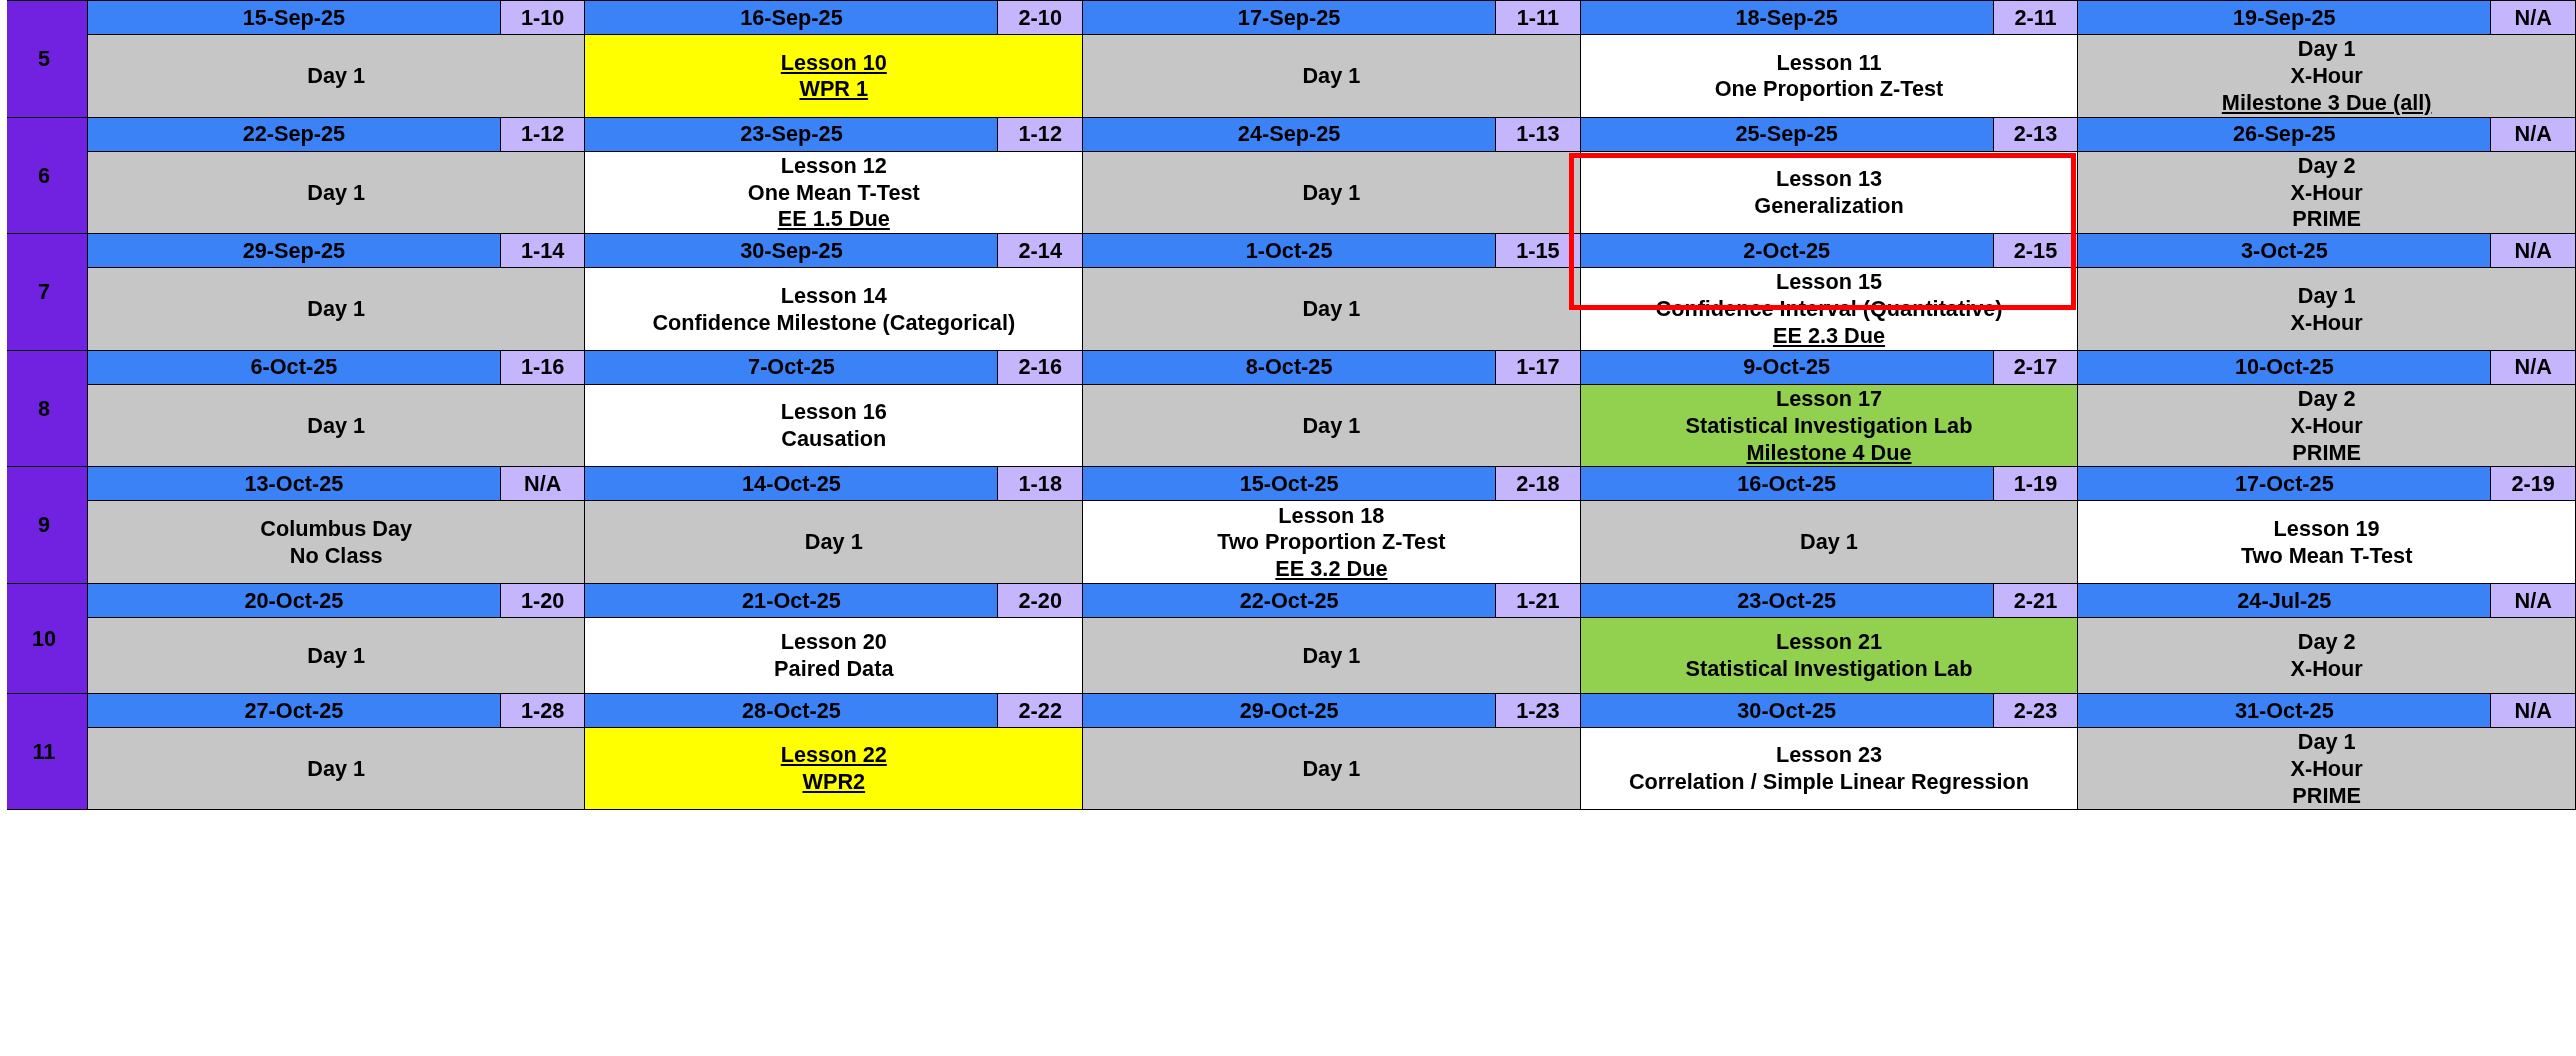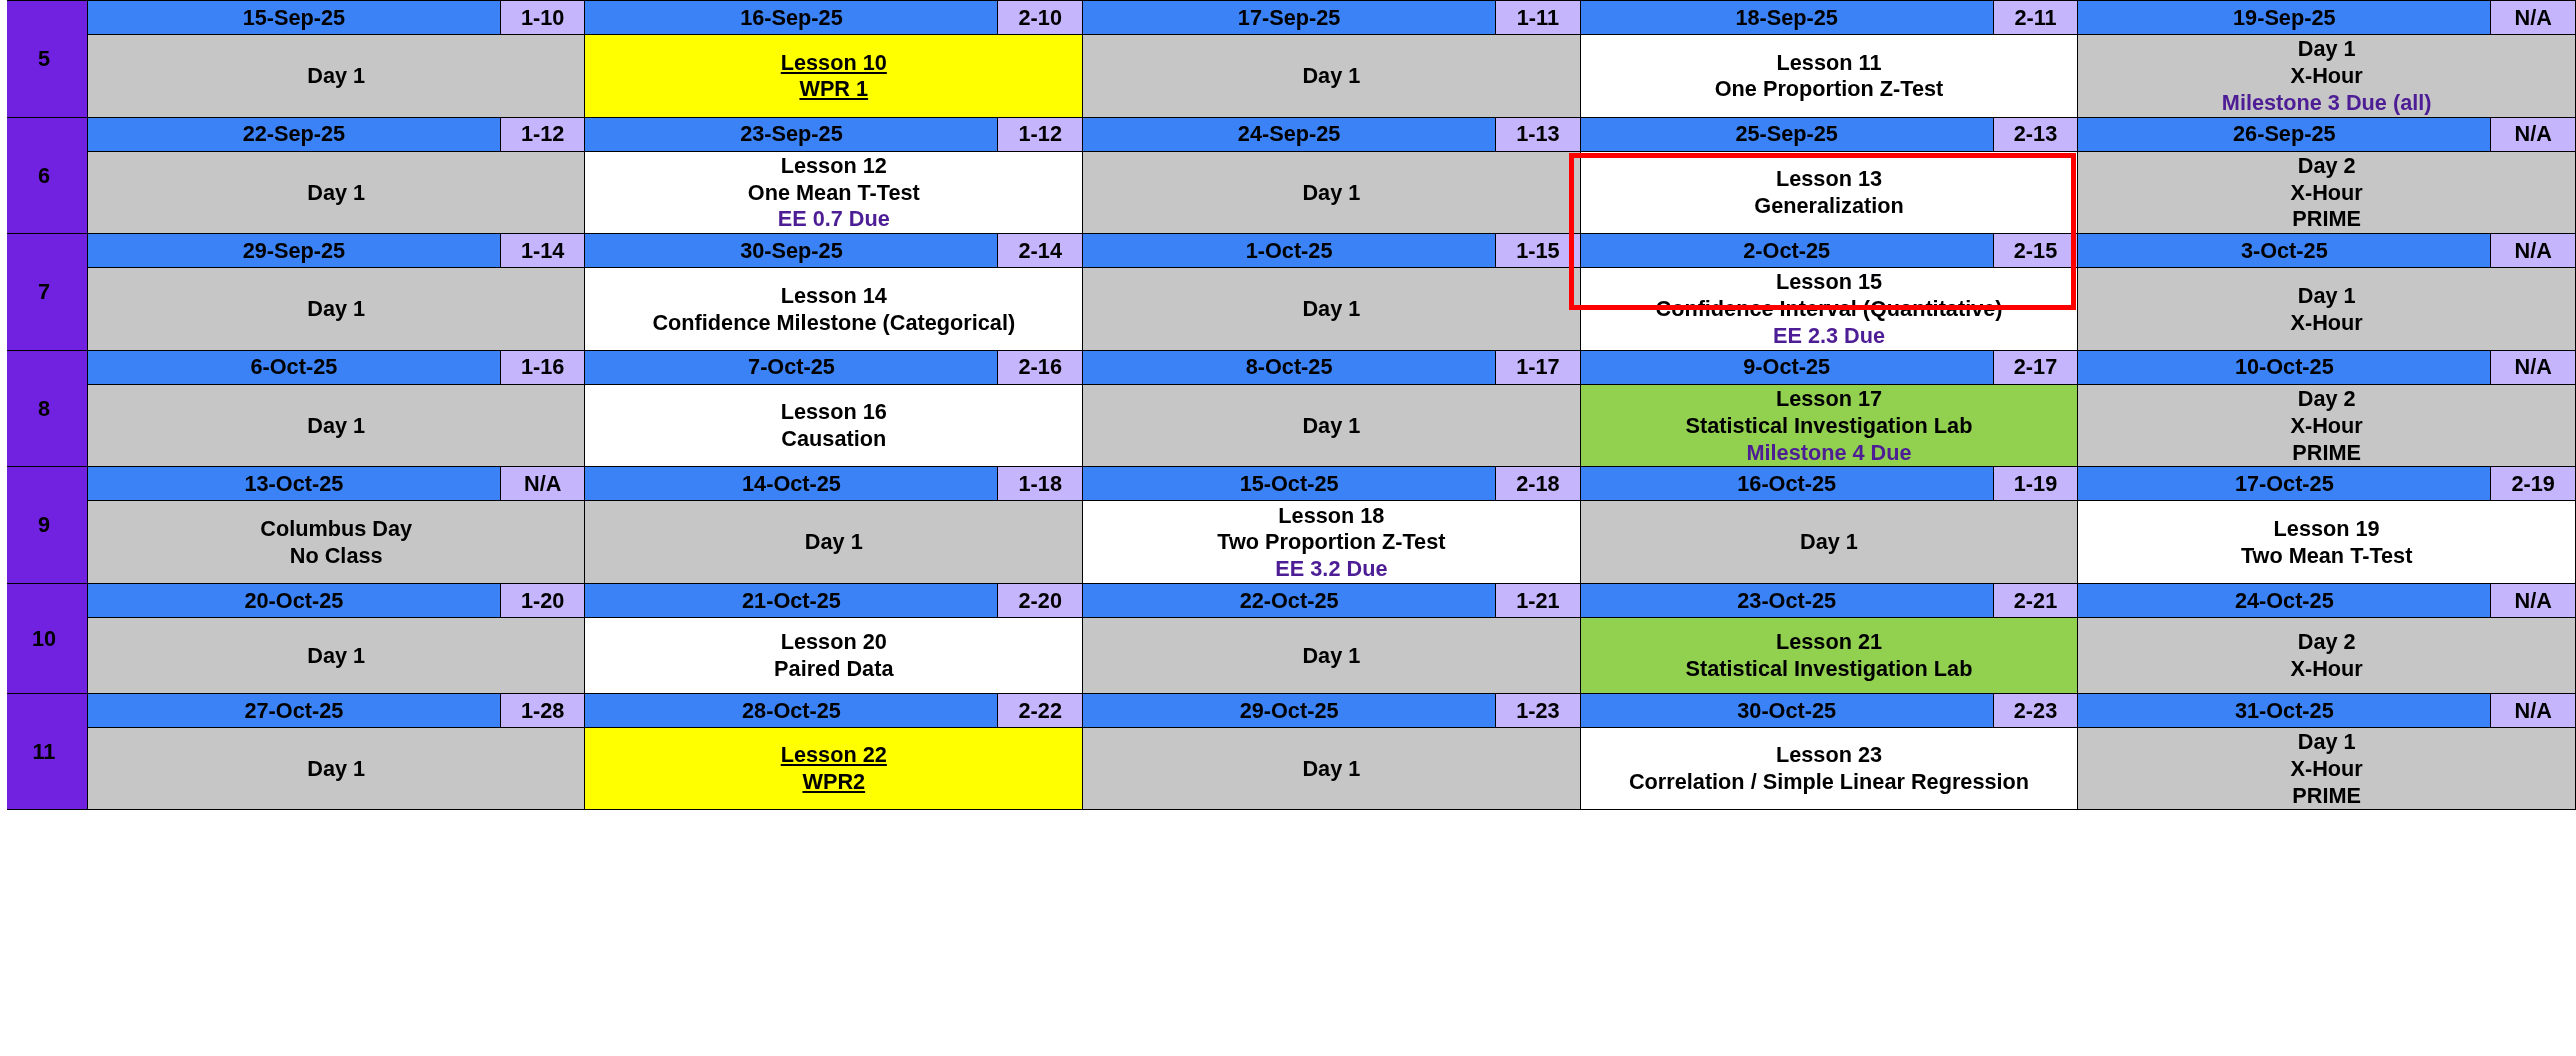--- a/index.html
+++ b/index.html
@@ -68,21 +68,21 @@
 
   .lines {
     display: flex;
     flex-direction: column;
     justify-content: center;
     align-items: center;
     gap: 1.2px;
     padding: 1.2px 3.5px;
   }
   .ln { white-space: nowrap; }
-  .ln.due { color: #4c1d95; }
+  .ln.due { color: #000000; text-decoration: underline; }
 
   
   #highlight {
     position: absolute;
     border: 5.3px solid #ff0000;
     pointer-events: none;
     box-sizing: border-box;
   }
   
   .edgestrip {
@@ -174,21 +174,21 @@
         <tr>
           <td class="body gray" colspan="2">
             <div class="lines">
               <div class="ln">Day 1</div>
             </div>
           </td>
           <td class="body white" colspan="2">
             <div class="lines">
               <div class="ln">Lesson 12</div>
               <div class="ln">One Mean T-Test</div>
-              <div class="ln due">EE 0.7 Due</div>
+              <div class="ln due">EE 1.5 Due</div>
             </div>
           </td>
           <td class="body gray" colspan="2">
             <div class="lines">
               <div class="ln">Day 1</div>
             </div>
           </td>
           <td class="body white" colspan="2">
             <div class="lines">
               <div class="ln">Lesson 13</div>
@@ -339,21 +339,21 @@
         <tr>
           <td class="week" rowspan="2">10</td>
           <td class="datecell">20-Oct-25</td>
           <td class="lsncell">1-20</td>
           <td class="datecell">21-Oct-25</td>
           <td class="lsncell">2-20</td>
           <td class="datecell">22-Oct-25</td>
           <td class="lsncell">1-21</td>
           <td class="datecell">23-Oct-25</td>
           <td class="lsncell">2-21</td>
-          <td class="datecell">24-Oct-25</td>
+          <td class="datecell">24-Jul-25</td>
           <td class="lsncell">N/A</td>
         </tr>
         <tr>
           <td class="body gray" colspan="2">
             <div class="lines">
               <div class="ln">Day 1</div>
             </div>
           </td>
           <td class="body white" colspan="2">
             <div class="lines">

